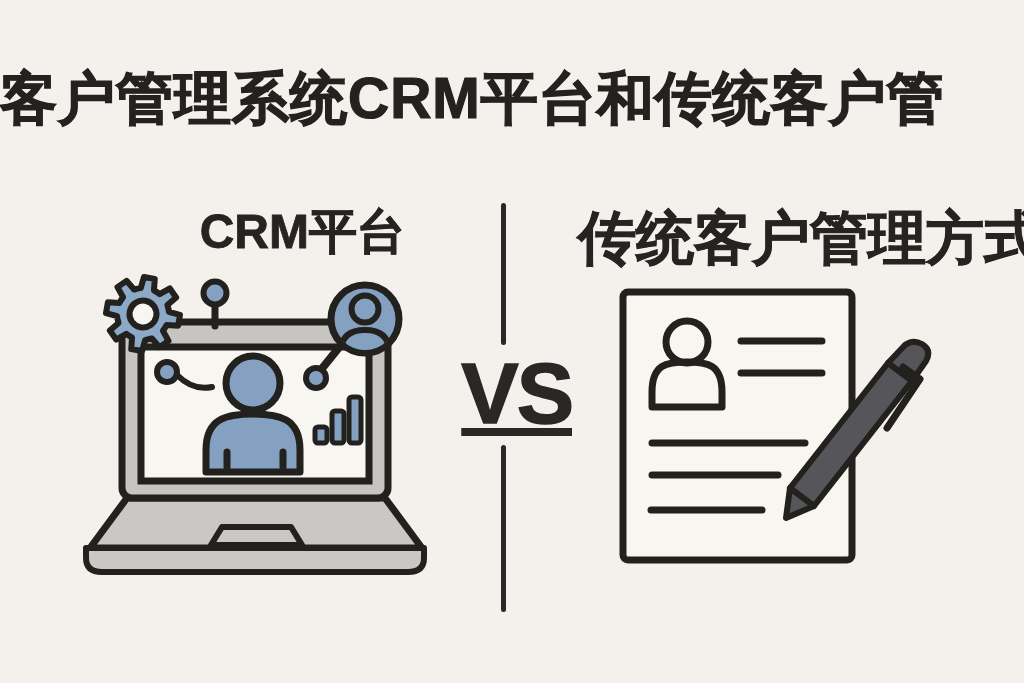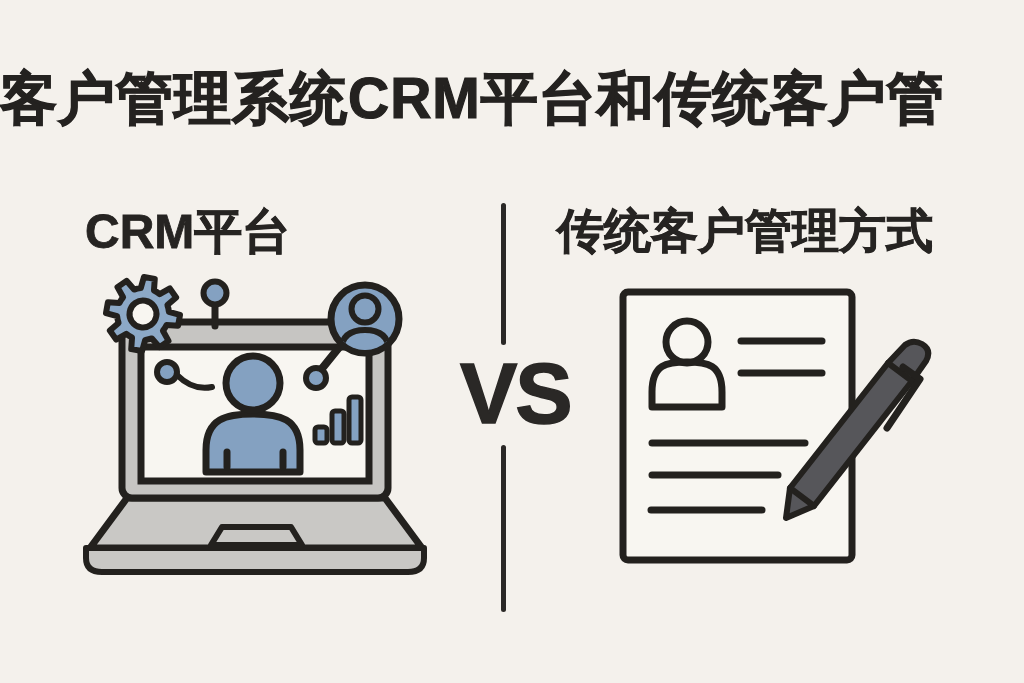--- a/index.html
+++ b/index.html
@@ -10,34 +10,34 @@
     color:#242220;
   }
   .title{
     position:absolute;top:26px;left:0;width:916px;
     text-align:center;font-weight:bold;font-size:57px;line-height:1.2;
     letter-spacing:1px;color:#242220;
     -webkit-text-stroke:1.2px #242220;
   }
   .title span{display:block;white-space:nowrap;}
   .col-label{
-    position:absolute;top:200px;text-align:left;font-weight:bold;
+    position:absolute;top:200px;text-align:right;font-weight:bold;
     color:#262422;-webkit-text-stroke:0.8px #262422;white-space:nowrap;
   }
   .col-label.left{left:85px;width:320px;font-size:48px;}
-  .col-label.right{left:557px;width:410px;font-size:47px;}
+  .col-label.right{left:578px;width:410px;font-size:58px;}
   .divider{
     position:absolute;left:501px;width:5px;background:#2a2826;border-radius:3px;
   }
   .divider.top{top:203px;height:142px;}
   .divider.bottom{top:445px;height:167px;}
   .vs{
-    position:absolute;left:460px;top:349px;width:132px;height:88px;
-    text-align:left;font-size:86px;line-height:88px;font-weight:bold;
-    letter-spacing:-2px;color:#2a2826;-webkit-text-stroke:1.5px #2a2826;
+    position:absolute;left:440px;top:349px;width:132px;height:88px;
+    text-align:right;font-size:86px;line-height:88px;font-weight:bold;
+    letter-spacing:-2px;color:#2a2826;text-decoration:underline;-webkit-text-stroke:1.5px #2a2826;
   }
   .illus{position:absolute;}
   .illus.left{left:60px;top:258px;width:400px;height:330px;}
   .illus.right{left:600px;top:280px;width:370px;height:300px;}
 </style>
 </head>
 <body>
 
 <h1 class="title">
   <span>客户管理系统CRM平台和传统客户管</span>

